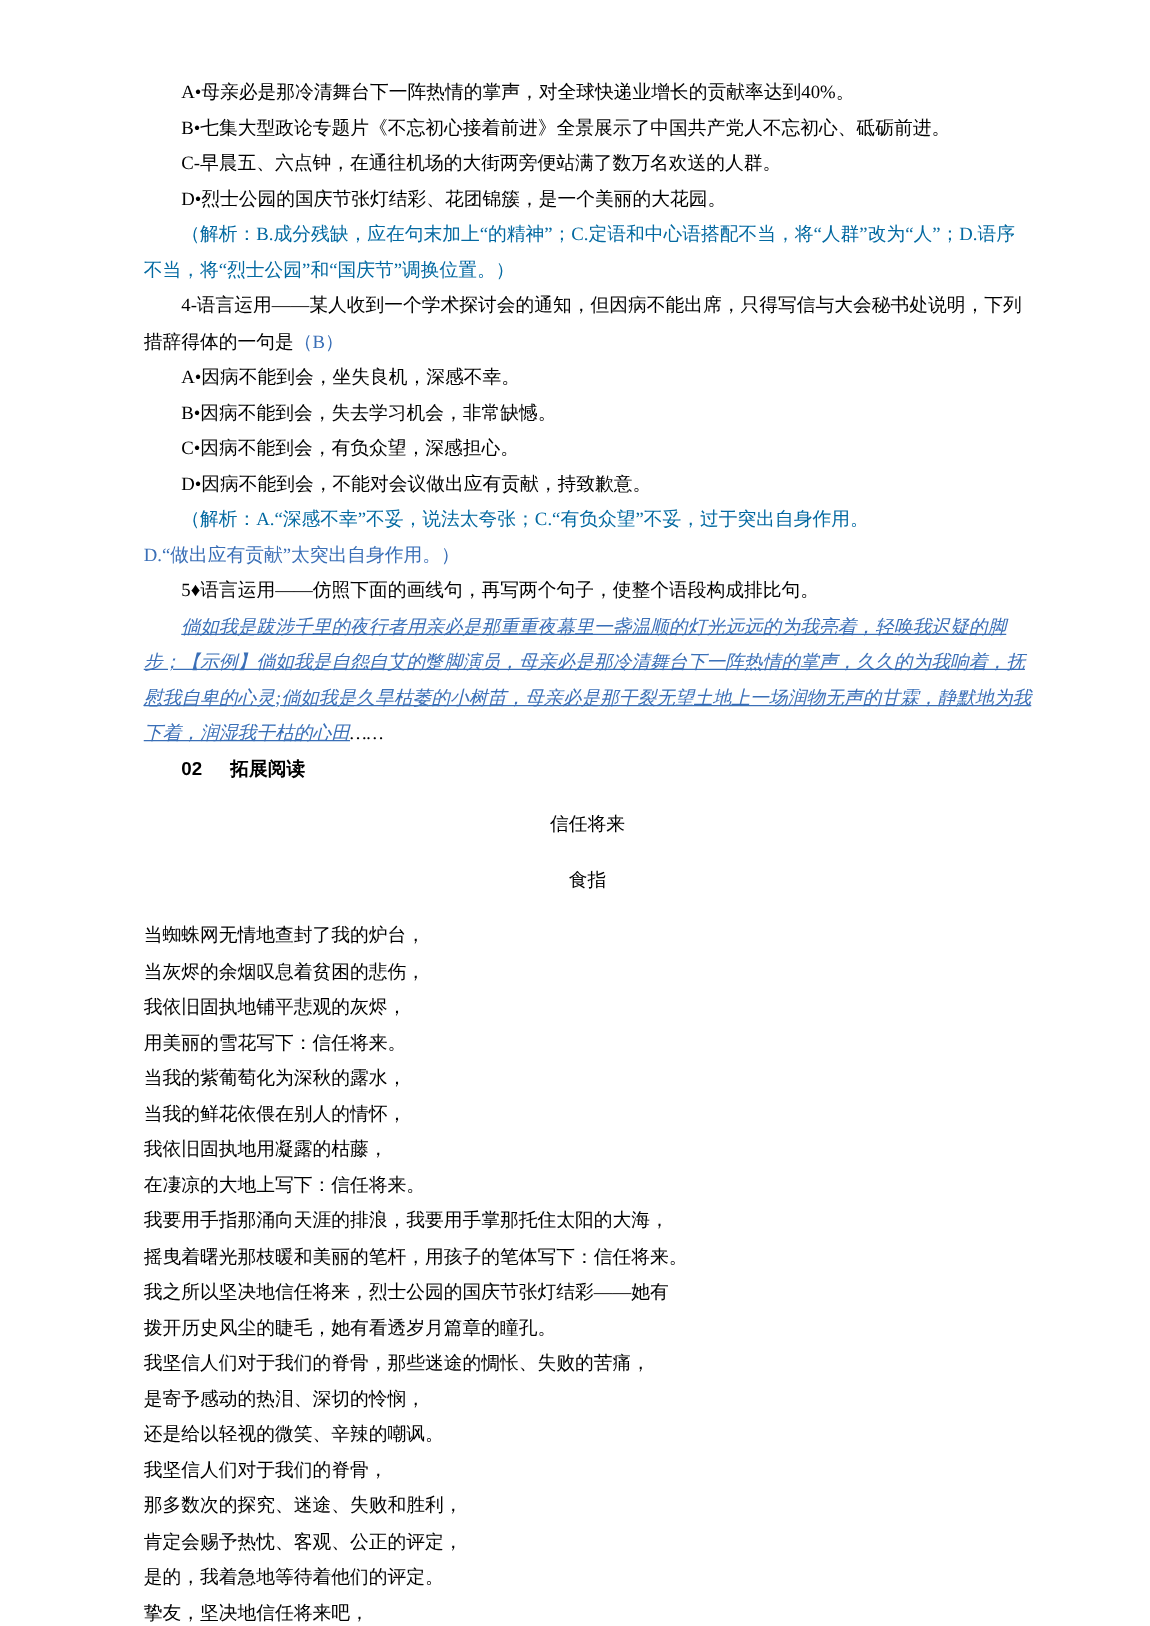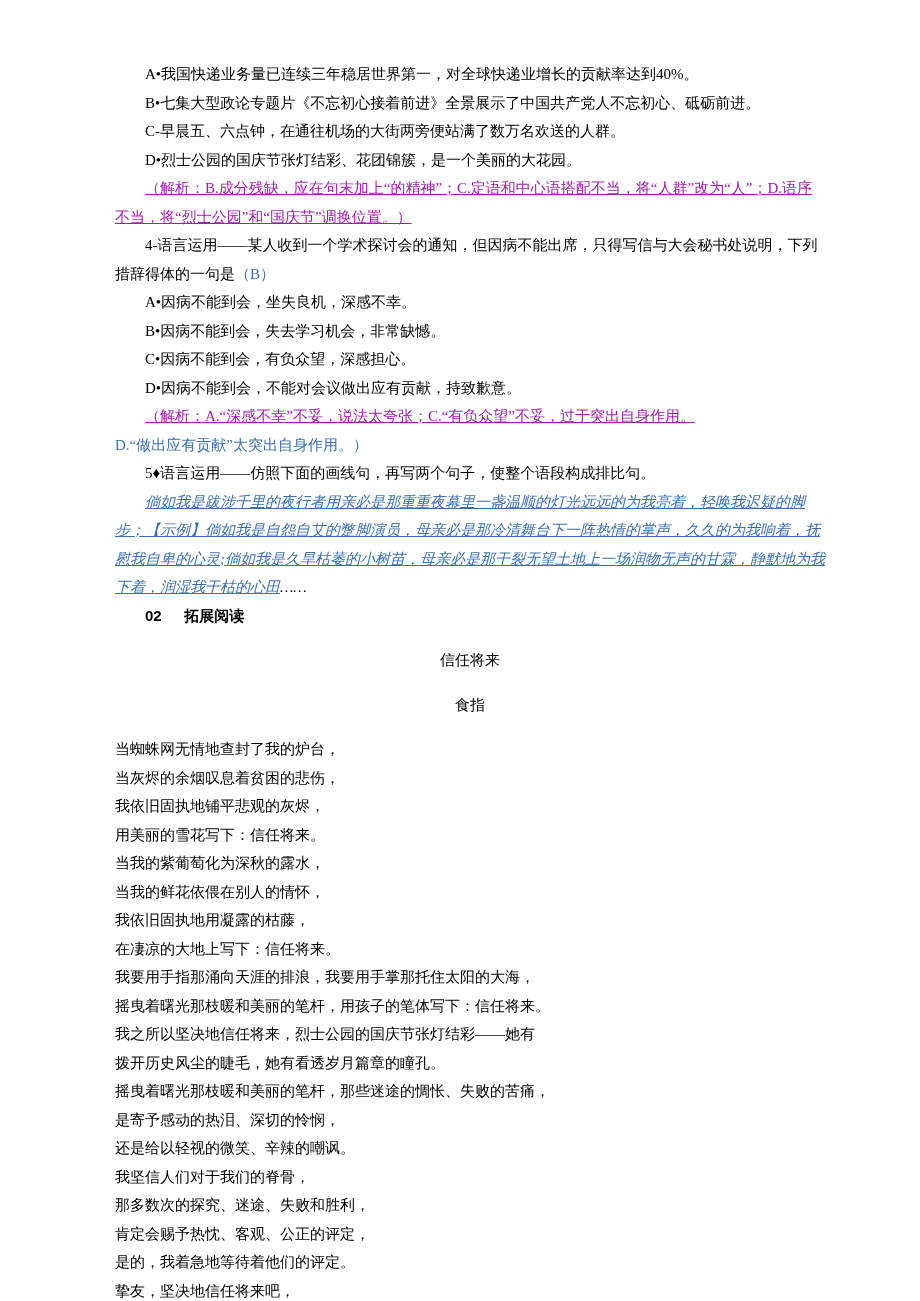--- a/index.html
+++ b/index.html
@@ -16,24 +16,23 @@
   .para {
     text-indent: 2em;
     margin: 0;
     text-align: left;
   }
   .no-indent {
     text-indent: 0;
     margin: 0;
   }
   .blue-analysis {
-    color: #a21caf;
+    color: #0369a1;
     text-indent: 2em;
     margin: 0;
-    text-decoration: underline;
   }
   .blue-wrap {
     color: #3a6fb7;
     margin: 0;
   }
   .underline {
     text-decoration: underline;
   }
   .section-label {
     text-indent: 2em;
@@ -51,21 +50,21 @@
     margin: 16px;
   }
   .poem-line {
     text-align: left;
     margin: 0;
   }
 </style>
 </head>
 <body>
 
-<p class="para">A•我国快递业务量已连续三年稳居世界第一，对全球快递业增长的贡献率达到40%。</p>
+<p class="para">A•母亲必是那冷清舞台下一阵热情的掌声，对全球快递业增长的贡献率达到40%。</p>
 <p class="no-indent" style="text-indent:2em;">B•七集大型政论专题片《不忘初心接着前进》全景展示了中国共产党人不忘初心、砥砺前进。</p>
 <p class="para">C-早晨五、六点钟，在通往机场的大街两旁便站满了数万名欢送的人群。</p>
 <p class="para">D•烈士公园的国庆节张灯结彩、花团锦簇，是一个美丽的大花园。</p>
 <p class="blue-analysis">（解析：B.成分残缺，应在句末加上“的精神”；C.定语和中心语搭配不当，将“人群”改为“人”；D.语序不当，将“烈士公园”和“国庆节”调换位置。）</p>
 
 <p class="no-indent" style="text-indent:2em;">
   <span>4-语言运用——某人收到一个学术探讨会的通知，但因病不能出席，只得写信与大会秘书处说明，下列措辞得体的一句是</span><span style="color:#3a6fb7;">（B）</span>
 </p>
 <p class="para">A•因病不能到会，坐失良机，深感不幸。</p>
 <p class="para">B•因病不能到会，失去学习机会，非常缺憾。</p>
@@ -93,21 +92,21 @@
 <p class="poem-line">我依旧固执地铺平悲观的灰烬，</p>
 <p class="poem-line">用美丽的雪花写下：信任将来。</p>
 <p class="poem-line">当我的紫葡萄化为深秋的露水，</p>
 <p class="poem-line">当我的鲜花依偎在别人的情怀，</p>
 <p class="poem-line">我依旧固执地用凝露的枯藤，</p>
 <p class="poem-line">在凄凉的大地上写下：信任将来。</p>
 <p class="poem-line">我要用手指那涌向天涯的排浪，我要用手掌那托住太阳的大海，</p>
 <p class="poem-line">摇曳着曙光那枝暖和美丽的笔杆，用孩子的笔体写下：信任将来。</p>
 <p class="poem-line">我之所以坚决地信任将来，烈士公园的国庆节张灯结彩——她有</p>
 <p class="poem-line">拨开历史风尘的睫毛，她有看透岁月篇章的瞳孔。</p>
-<p class="poem-line">摇曳着曙光那枝暖和美丽的笔杆，那些迷途的惆怅、失败的苦痛，</p>
+<p class="poem-line">我坚信人们对于我们的脊骨，那些迷途的惆怅、失败的苦痛，</p>
 <p class="poem-line">是寄予感动的热泪、深切的怜悯，</p>
 <p class="poem-line">还是给以轻视的微笑、辛辣的嘲讽。</p>
 <p class="poem-line">我坚信人们对于我们的脊骨，</p>
 <p class="poem-line">那多数次的探究、迷途、失败和胜利，</p>
 <p class="poem-line">肯定会赐予热忱、客观、公正的评定，</p>
 <p class="poem-line">是的，我着急地等待着他们的评定。</p>
 <p class="poem-line">挚友，坚决地信任将来吧，</p>
 <p class="poem-line">信任不屈不挠的努力，</p>
 
 </body></html>

